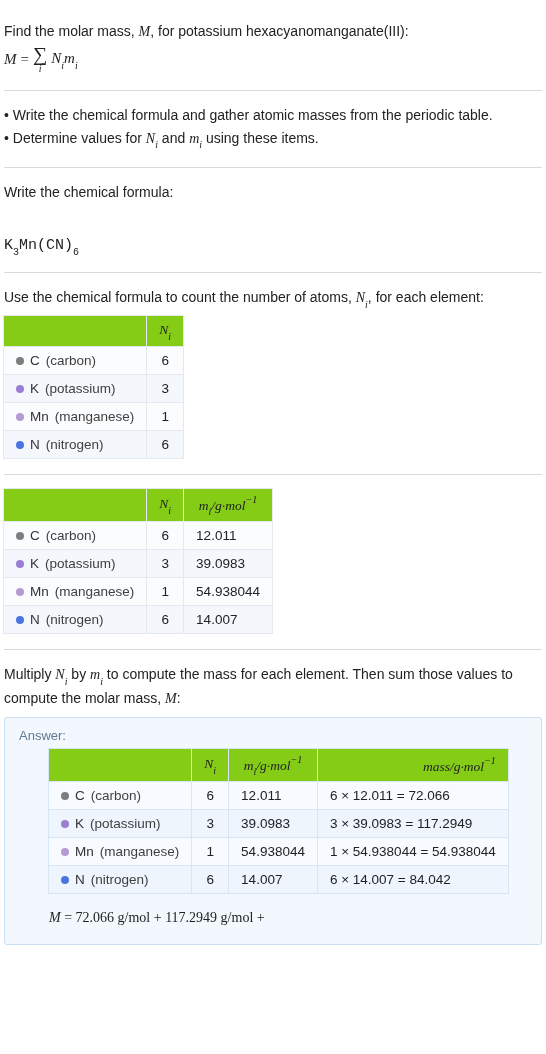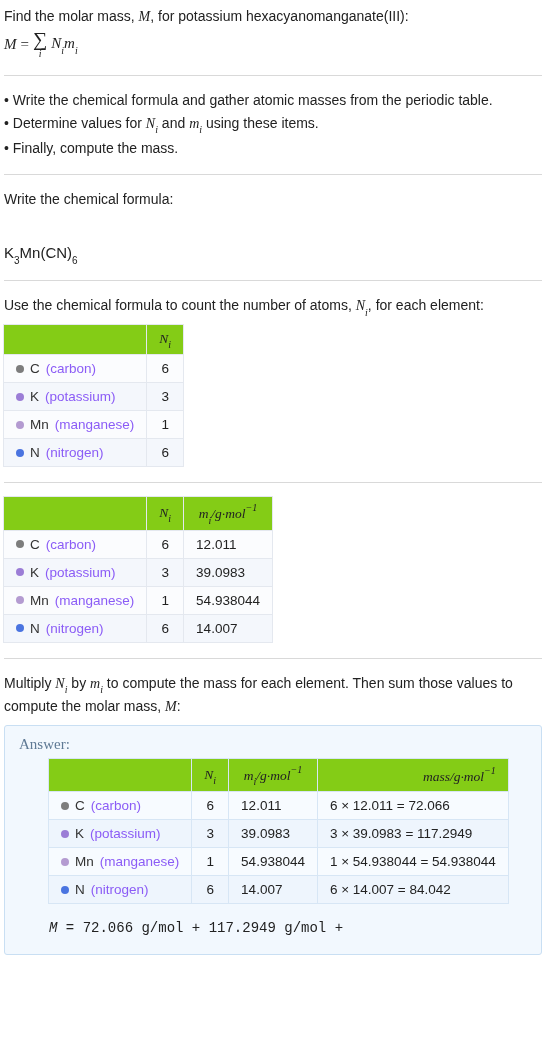--- a/index.html
+++ b/index.html
@@ -5,21 +5,21 @@
   html, body {
     margin: 0;
     padding: 0;
     background: #ffffff;
     font-family: "Segoe UI", Arial, sans-serif;
     font-size: 14px;
     color: #222;
     width: 546px;
   }
   .page {
-    padding: 4px 4px 10px 4px;
+    padding: 19px 4px 10px 4px;
   }
   hr.sep {
     border: none;
     border-top: 1px solid #d9d9d9;
     margin: 16px 0 14px 0;
   }
   .para {
     line-height: 1.45;
     margin: 2px 0;
   }
@@ -38,21 +38,21 @@
   .sum {
     display: inline-flex;
     flex-direction: column;
     align-items: center;
     line-height: 1;
     font-style: normal;
   }
   .sum .sigma { font-size: 20px; }
   .sum .under { font-size: 10px; font-style: italic; }
   .chem {
-    font-family: Liberation Sans, sans-serif;
+    font-family: Liberation Mono, monospace;
     font-size: 15px;
     margin-top: 35px;
   }
   
   table.tbl {
     border-collapse: collapse;
     margin-top: 6px;
     font-size: 13.5px;
     background: #f9fbfd;
     box-shadow: 0 0 0 1px #e4e8ef;
@@ -90,42 +90,41 @@
   
   .answer-box {
     border: 1px solid #c9dff3;
     background: #f2f8fe;
     border-radius: 3px;
     padding: 10px 14px 14px 14px;
     margin-top: 8px;
   }
   .answer-label {
     color: #5f7a95;
-    font-size: 15px;
+    font-size: 13px;
     margin-bottom: 2px;
-    font-family: Liberation Serif, serif;
   }
   .answer-box table.tbl {
     margin-left: 30px;
     background: #f2f8fe;
     box-shadow: 0 0 0 1px #d7e6f5;
   }
   .answer-box table.tbl th, .answer-box table.tbl td {
     border-color: #d7e6f5;
   }
   .answer-box table.tbl tbody tr:nth-child(odd) td { background: #f7fbff; }
   .answer-box table.tbl tbody tr:nth-child(even) td { background: #eef5fd; }
   .final-eq {
-    font-family: Liberation Mono, monospace;
+    font-family: Liberation Serif, serif;
     font-size: 14px;
     margin: 14px 0 0 30px;
     line-height: 1.6;
   }
   .indent-line { margin-left: 18px; }
-  .muted { color: #8b5cf6; }
+  .muted { color: #404040; }
 </style>
 </head>
 <body>
 
 <div class="page">
 
   <div class="para">
     <span>Find the molar mass, </span><span class="ital math">M</span><span>, for potassium hexacyanomanganate(III):</span>
   </div>
   <div class="formula-line">
@@ -139,21 +138,20 @@
       <span>N</span><span class="sub">i</span><span>m</span><span class="sub">i</span>
     </span>
   </div>
 
   <hr class="sep">
 
   <div class="para">• Write the chemical formula and gather atomic masses from the periodic table.</div>
   <div class="para">
     <span>• Determine values for </span><span class="ital math"><span>N</span><span class="sub">i</span></span><span> and </span><span class="ital math"><span>m</span><span class="sub">i</span></span><span> using these items.</span>
   </div>
-  <div class="para">• Finally, compute the mass.</div>
 
   <hr class="sep">
 
   <div class="para">Write the chemical formula:</div>
   <div class="chem">
     <span>K</span><span class="sub">3</span><span>Mn(CN)</span><span class="sub">6</span>
   </div>
 
   <hr class="sep">
 

